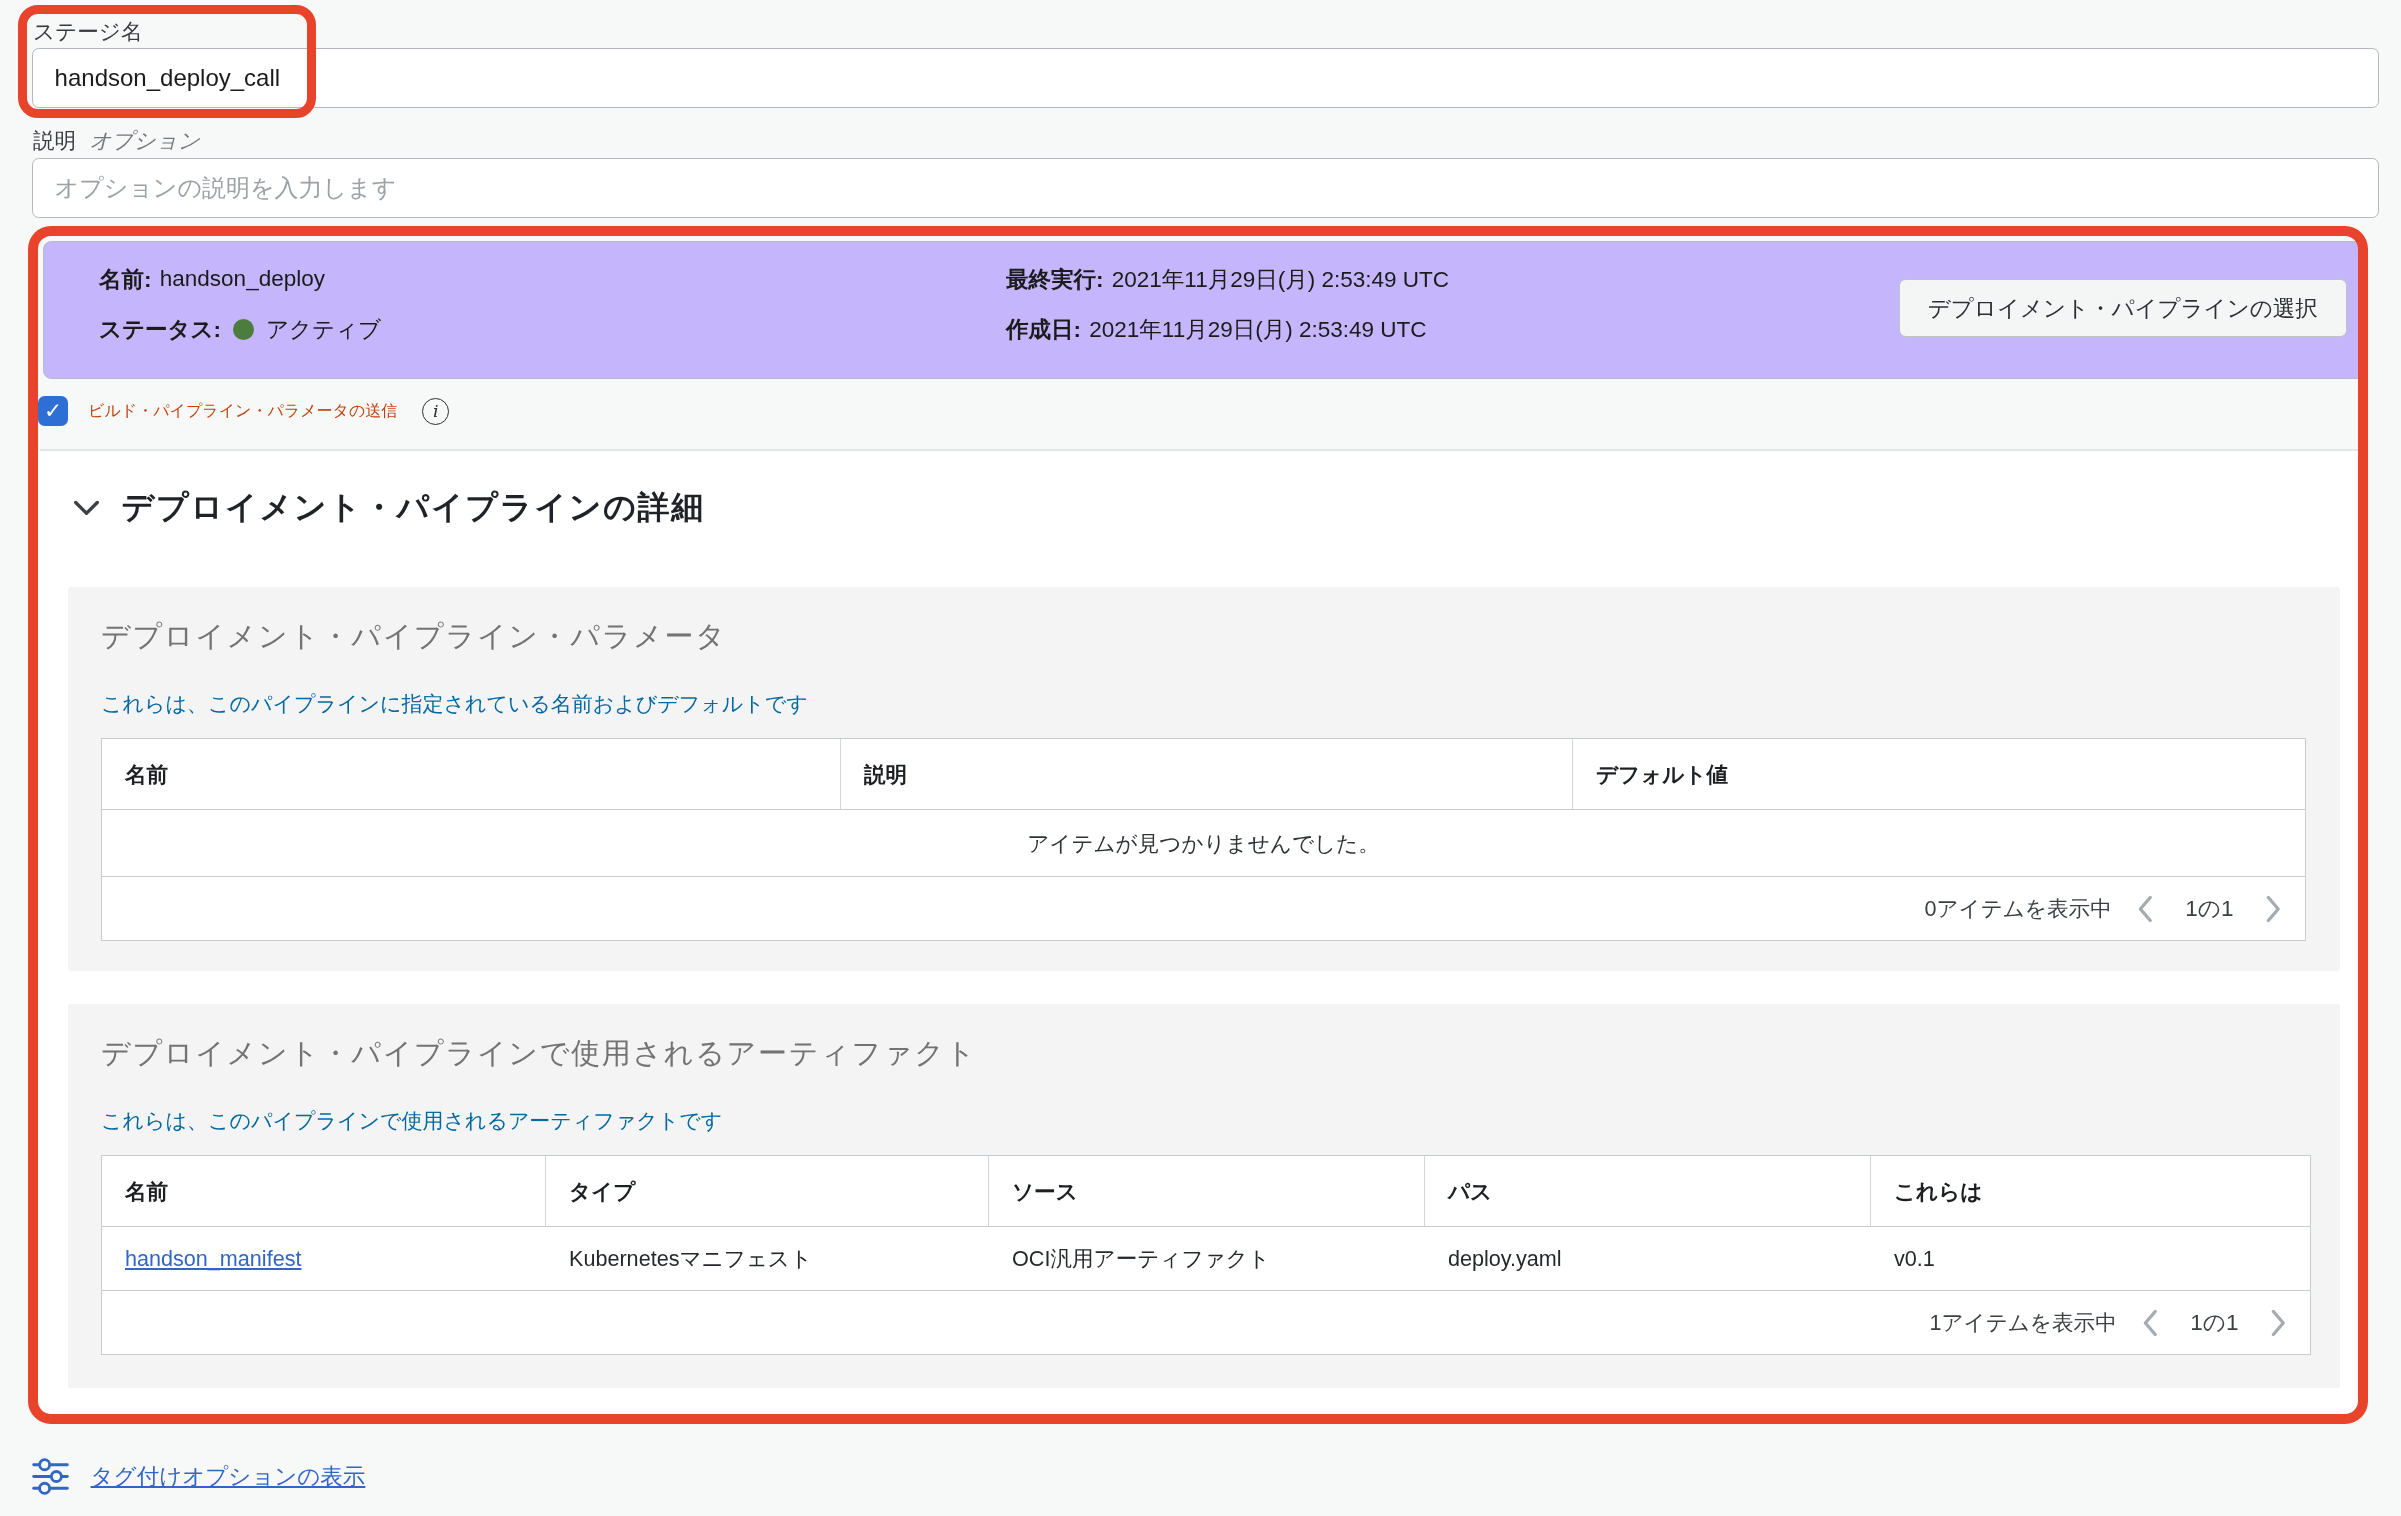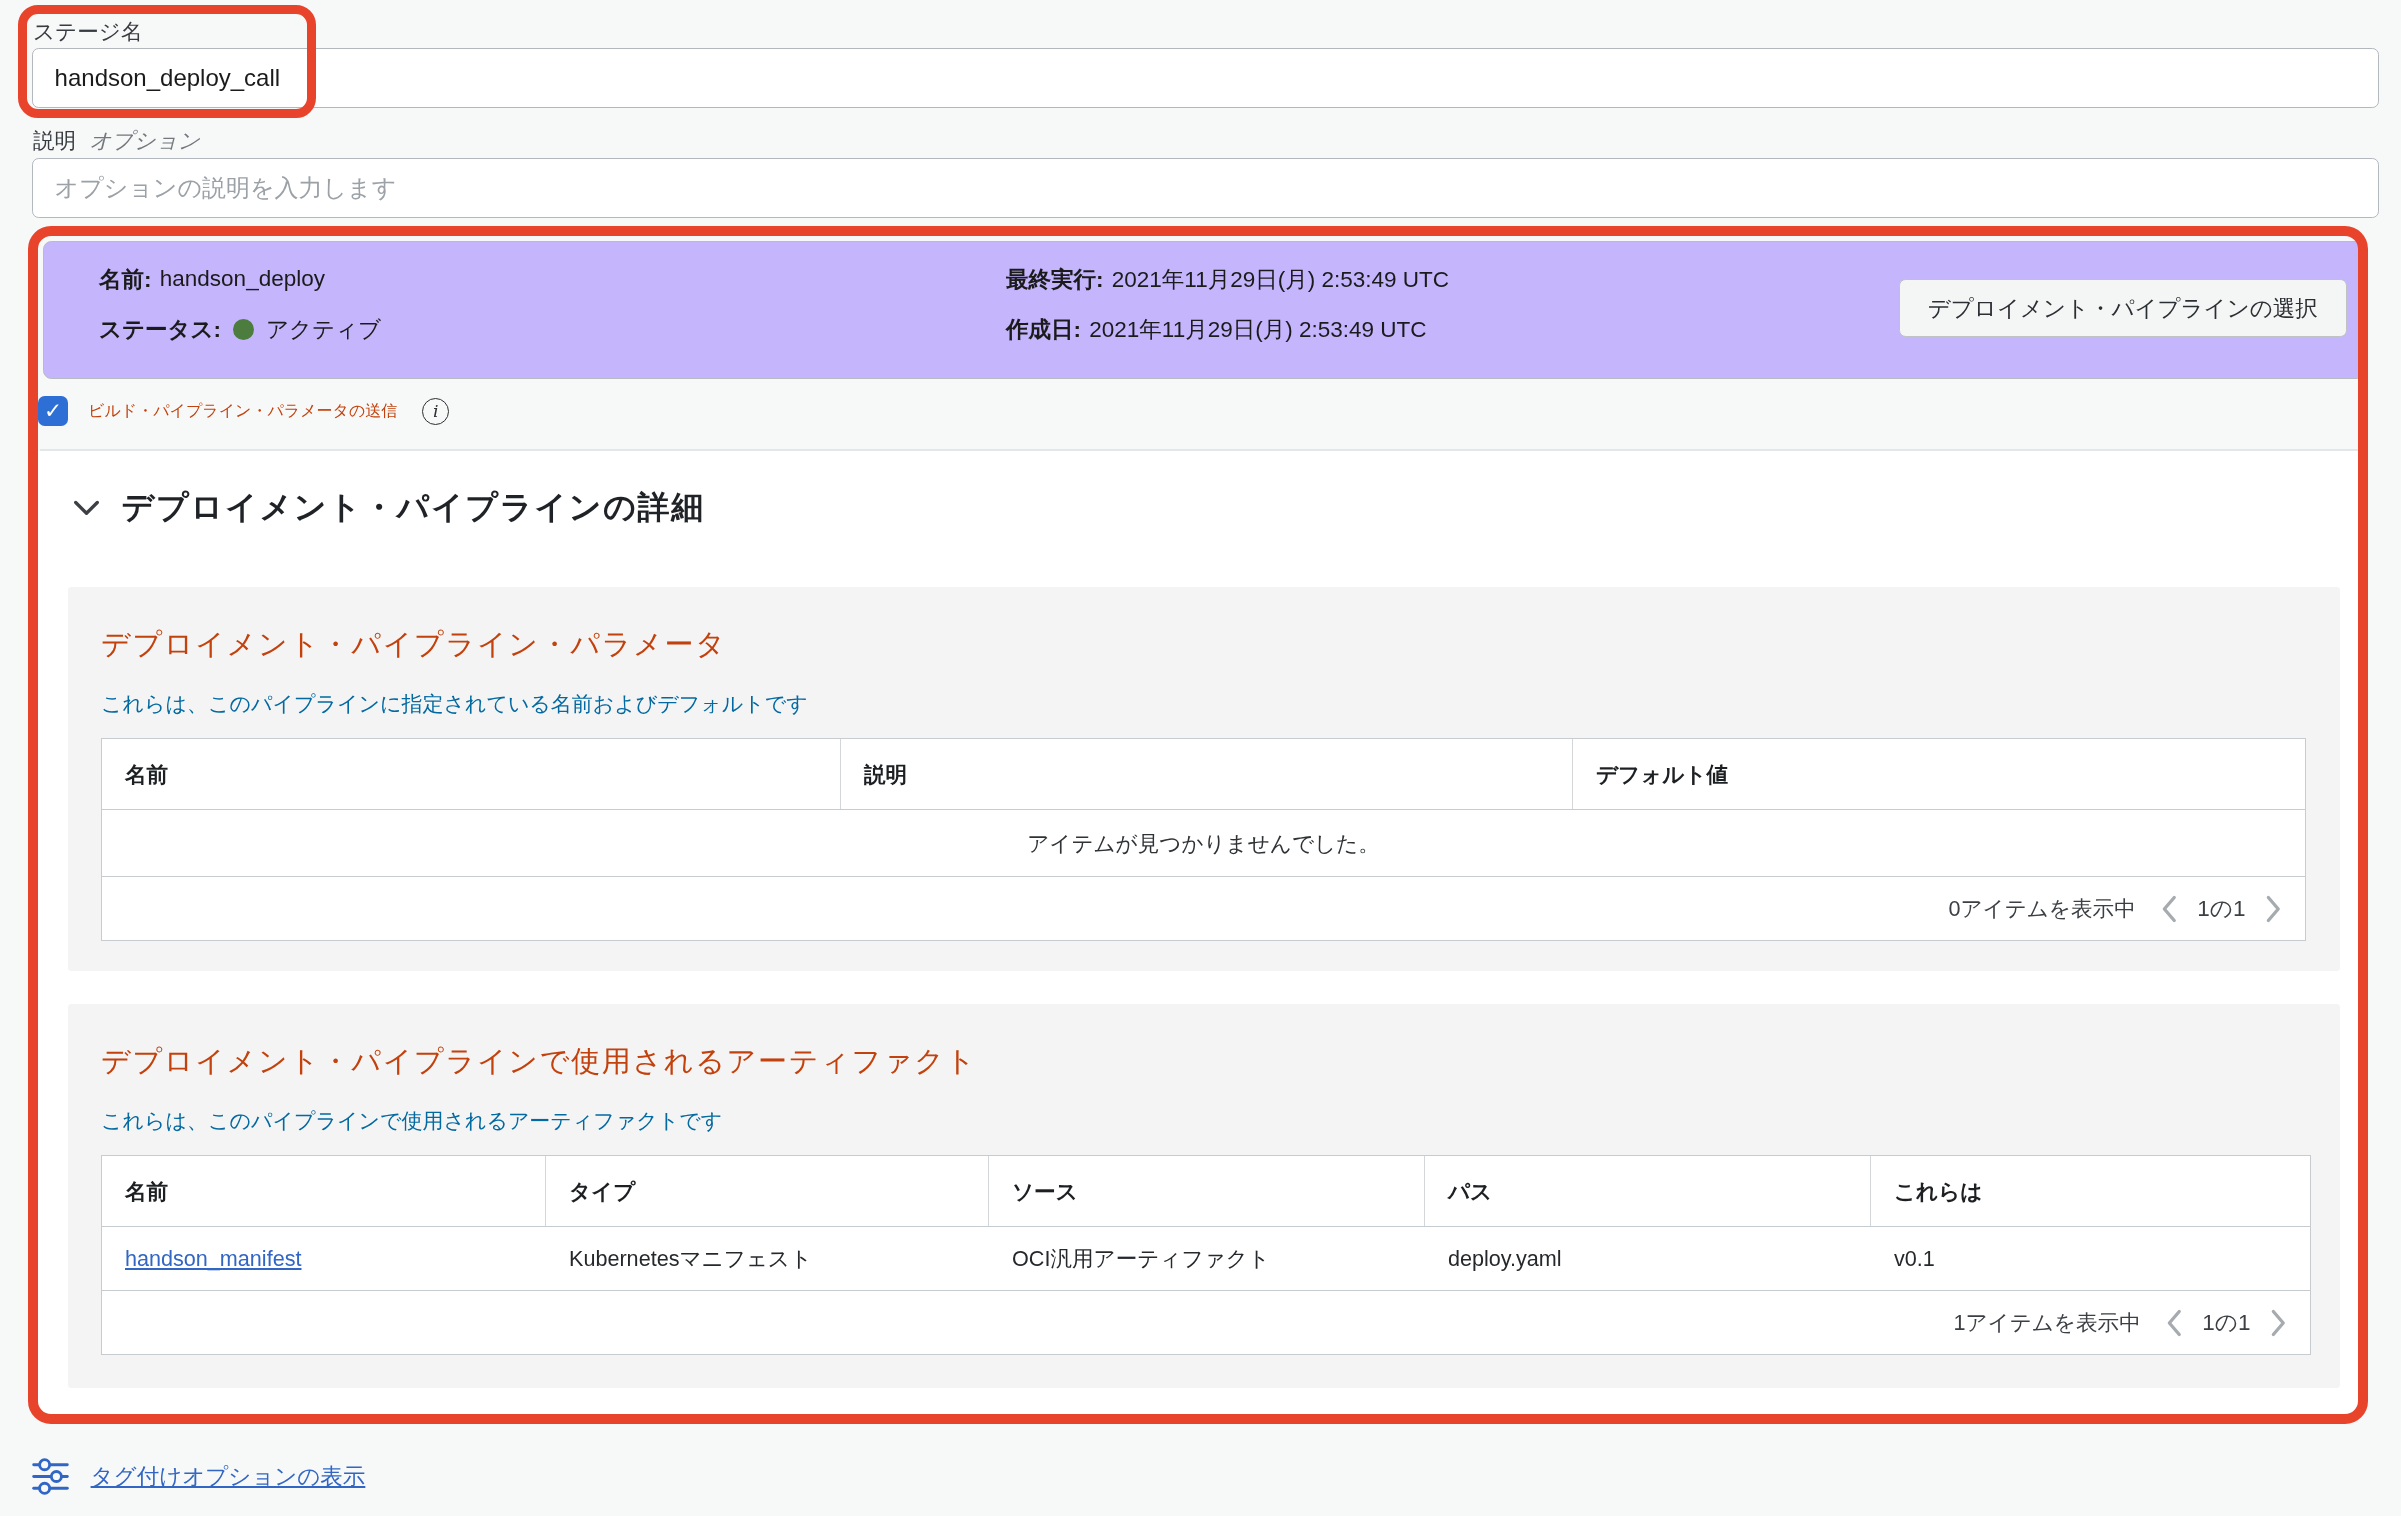--- a/index.html
+++ b/index.html
@@ -44,36 +44,36 @@
   .divider { position:absolute; left:40px; top:449px; width:2322px; height:1.7px; background:#e4e7e9; }
 
   
   .section-header { position:absolute; left:73px; top:486px; display:flex; align-items:center; gap:21.6px; cursor:pointer; }
   .section-title { font-size:32px; font-weight:600; color:#1f2226; letter-spacing:1.7px; }
 
   
   .panel { position:absolute; left:68px; width:2272px; height:384px; background:#f4f4f4; border-radius:3.3px; }
   .panel-1 { top:587px; }
   .panel-2 { top:1004px; }
-  .panel-title { position:absolute; left:33px; top:30px; font-size:29px; font-weight:500; color:#c2410c; letter-spacing:1.7px;margin-top:8px; }
+  .panel-title { position:absolute; left:33px; top:30px; font-size:29px; font-weight:500; color:#737373; letter-spacing:1.7px; }
   .panel-sub { position:absolute; left:33px; top:103px; font-size:21px; color:#0369a1; }
 
   
   .table { position:absolute; left:33px; background:#fff; border:1.7px solid #c7ccd0; }
   .t-head { display:flex; border-bottom:1.7px solid #c7ccd0; }
   .t-head .cell { height:70px; display:flex; align-items:center; padding-left:23px;
     font-size:21.6px; font-weight:700; color:#1d2023; border-right:1.7px solid #d3d7da; }
   .t-head .cell:last-child { border-right:none; }
   .t-row { display:flex; border-bottom:1.7px solid #c7ccd0; }
   .t-row .cell { height:63px; display:flex; align-items:center; padding-left:23px; font-size:21.6px; color:#26292c; }
   .t-empty { height:67px; border-bottom:1.7px solid #c7ccd0; display:flex; align-items:center; justify-content:center;
     font-size:21.6px; color:#2f3336; }
   .t-foot { height:63px; display:flex; align-items:center; justify-content:flex-end; gap:25px; padding-right:23px; }
   .items-shown { font-size:21.6px; color:#3c4044; }
-  .pager { display:flex; align-items:center; gap:20px; }
+  .pager { display:flex; align-items:center; gap:32px; }
   .page-ind { font-size:22.5px; color:#3c4044; }
   .pg-chev { display:flex; align-items:center; cursor:default; }
 
   .cell-link { color:#3166c4; text-decoration:underline; cursor:pointer; }
 
   
   .tag-row { position:absolute; left:32px; top:1458px; display:flex; align-items:center; gap:21.6px; }
   .tag-link { font-size:22.5px; color:#3166c4; text-decoration:underline; cursor:pointer; }
 </style>
 </head>

